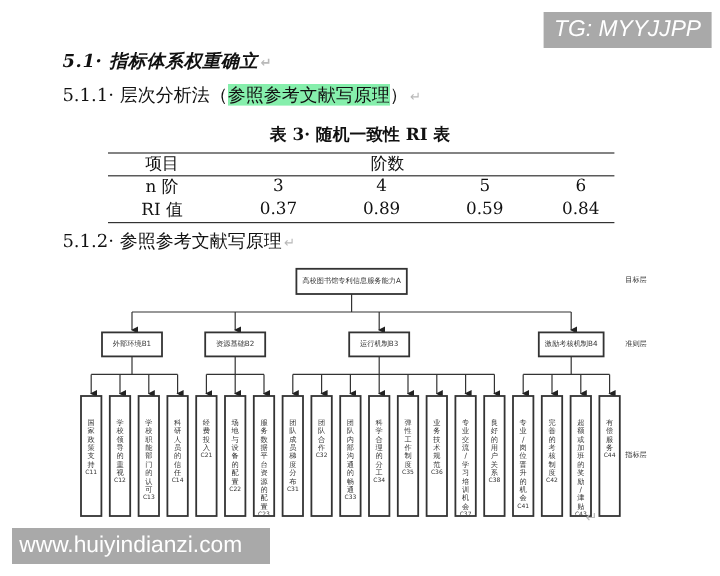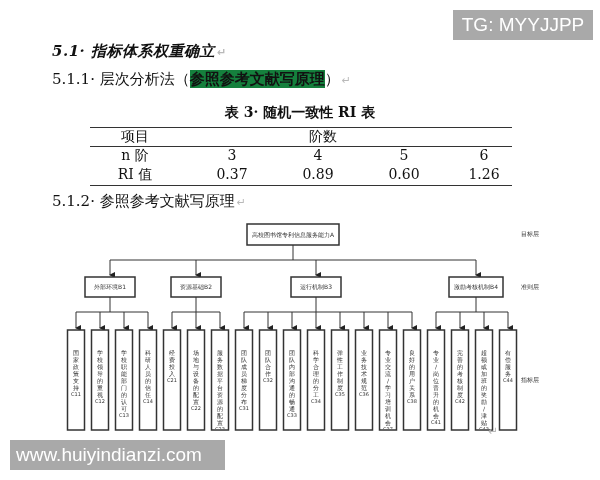--- a/index.html
+++ b/index.html
@@ -2,27 +2,27 @@
 <html><head>
 <meta charset="utf-8">
 <style>
   html, body { margin:0; padding:0; }
   body { width:600px; height:480px; background:#ffffff; position:relative; overflow:hidden;
          font-family:"DejaVu Serif","Liberation Serif",serif; color:#111; }
   .abs { position:absolute; }
   .h1 { left:52px; top:42px; font-size:15px; font-weight:bold; letter-spacing:0.5px;font-style:italic; }
   .h2 { left:52px; top:70px; font-size:15px; }
   .h3 { left:52px; top:192px; font-size:15px; }
-  .hl { background:#15803d;font-weight:bold; }
+  .hl { background:#86efac; }
   .para { color:#b9b9b9; font-size:11px; margin-left:2px; font-family:"DejaVu Sans",sans-serif; }
   .caption { left:0; width:600px; top:104px; text-align:center; font-size:14px; font-weight:bold; }
   .rule { position:absolute; left:90px; width:422px; height:0; border-top:1.5px solid #333; }
   .cell { position:absolute; font-size:14px; text-align:center; width:80px; }
   .badge { background:#a9a9a9; color:#ffffff; font-family:"Liberation Sans","DejaVu Sans",sans-serif; }
-  .tg { left:453px; top:10px; width:140px; height:30px; line-height:30px; font-size:19px; text-align:center; }
+  .tg { left:453px; top:10px; width:140px; height:30px; line-height:30px; font-size:19px; text-align:center;font-style:italic; }
   .www { left:10px; top:440px; width:215px; height:30px; line-height:30px; font-size:19px; padding-left:6px; box-sizing:border-box; }
 </style>
 </head>
 <body>
 
 <div class="abs badge tg">TG: MYYJJPP</div>
 <div class="abs badge www">www.huiyindianzi.com</div>
 
 <div class="abs h1">
   <span>5.1· 指标体系权重确立</span><span class="para">↵</span>
@@ -42,22 +42,22 @@
     <div class="cell" style="left:95px;top:147px">n 阶</div>
     <div class="cell" style="left:192px;top:147px">3</div>
     <div class="cell" style="left:278px;top:147px">4</div>
     <div class="cell" style="left:364px;top:147px">5</div>
     <div class="cell" style="left:444px;top:147px">6</div>
   </div>
   <div>
     <div class="cell" style="left:95px;top:166px">RI 值</div>
     <div class="cell" style="left:192px;top:166px">0.37</div>
     <div class="cell" style="left:278px;top:166px">0.89</div>
-    <div class="cell" style="left:364px;top:166px">0.60</div>
-    <div class="cell" style="left:444px;top:166px">1.26</div>
+    <div class="cell" style="left:364px;top:166px">0.59</div>
+    <div class="cell" style="left:444px;top:166px">0.84</div>
   </div>
 </div>
 
 <div class="abs h3">
   <span>5.1.2· 参照参考文献写原理</span><span class="para">↵</span>
 </div>
 
 <svg class="abs" style="left:0;top:0" width="600" height="480">
   <defs>
     <marker id="arr" markerWidth="6" markerHeight="6" refX="3" refY="5" orient="auto" markerUnits="userSpaceOnUse">

